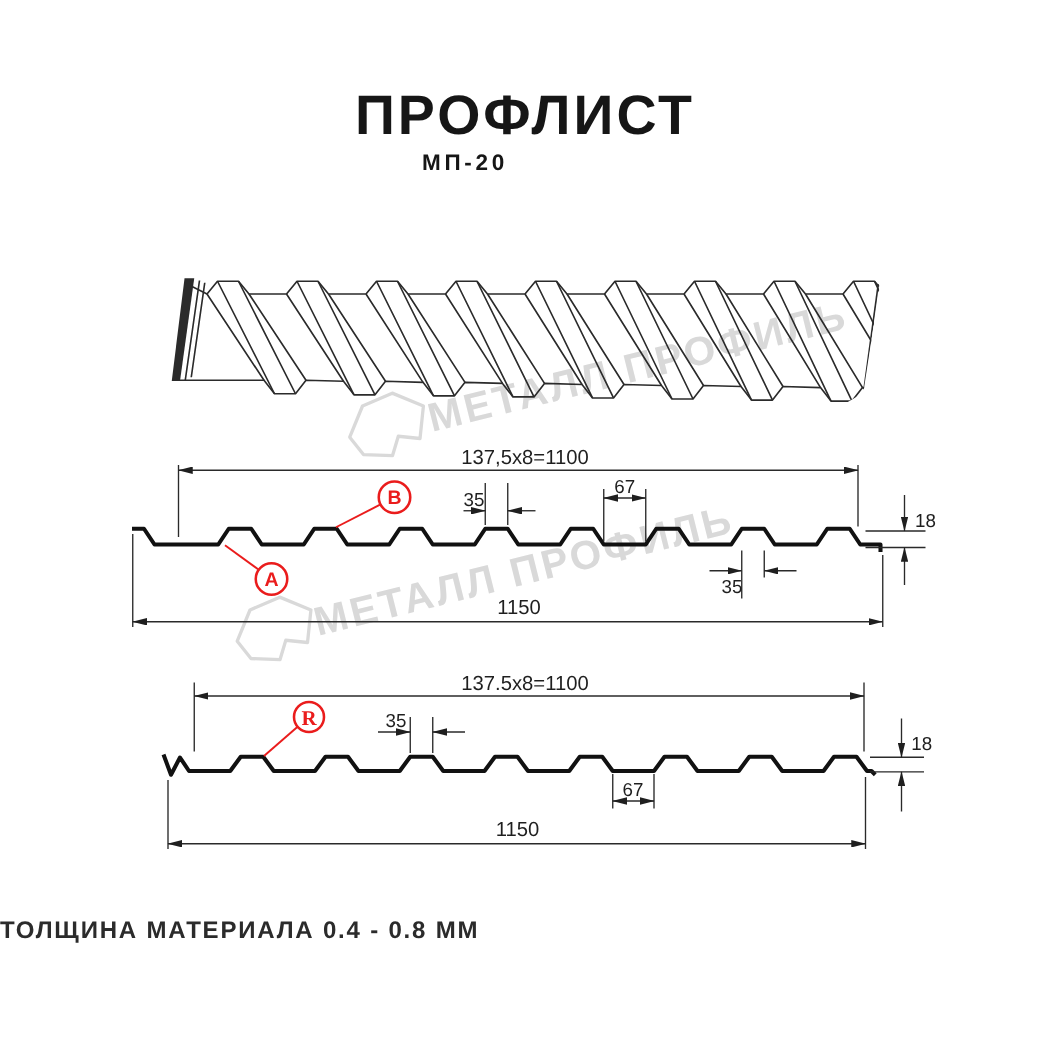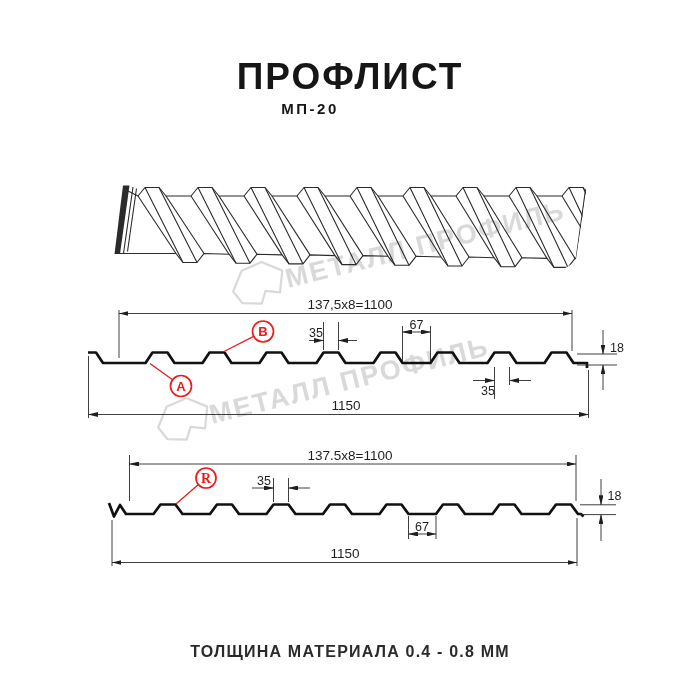--- a/index.html
+++ b/index.html
@@ -2,22 +2,22 @@
 <html><head>
 <meta charset="utf-8">
 <style>
   html,body{margin:0;padding:0;background:#ffffff;}
   #stage{position:relative;width:700px;height:700px;background:#ffffff;overflow:hidden;
          font-family:"Liberation Sans",sans-serif;}
   .title{position:absolute;left:0;top:56px;width:700px;text-align:center;
          font-size:37px;font-weight:bold;letter-spacing:2px;color:#161616;}
   .subtitle{position:absolute;left:0;top:100px;width:620px;text-align:center;
          font-size:15px;font-weight:bold;letter-spacing:2.5px;color:#161616;}
-  .caption{position:absolute;left:0;top:612px;width:700px;text-align:center;
-         font-size:16px;font-weight:bold;letter-spacing:1.2px;color:#2b2b2b;margin-top:31px;}
+  .caption{position:absolute;left:0;top:612px;width:700px;text-align:left;
+         font-size:16px;font-weight:bold;letter-spacing:1.2px;color:#2b2b2b;}
   svg{position:absolute;left:0;top:0;}
   .dim{font-family:"Liberation Sans",sans-serif;font-size:12.5px;fill:#1f1f1f;}
   .dimbig{font-family:"Liberation Sans",sans-serif;font-size:13.5px;fill:#1f1f1f;}
   .wmtext{font-family:"Liberation Sans",sans-serif;font-size:27px;font-weight:bold;
           letter-spacing:2px;fill:#d9d9d9;}
   .redlabel{font-family:"Liberation Sans",sans-serif;font-size:13px;font-weight:bold;fill:#ea1c1c;}
   .redlabel-serif{font-family:"Liberation Serif",serif;font-size:14px;font-weight:bold;fill:#ea1c1c;}
 </style>
 </head>
 <body>

